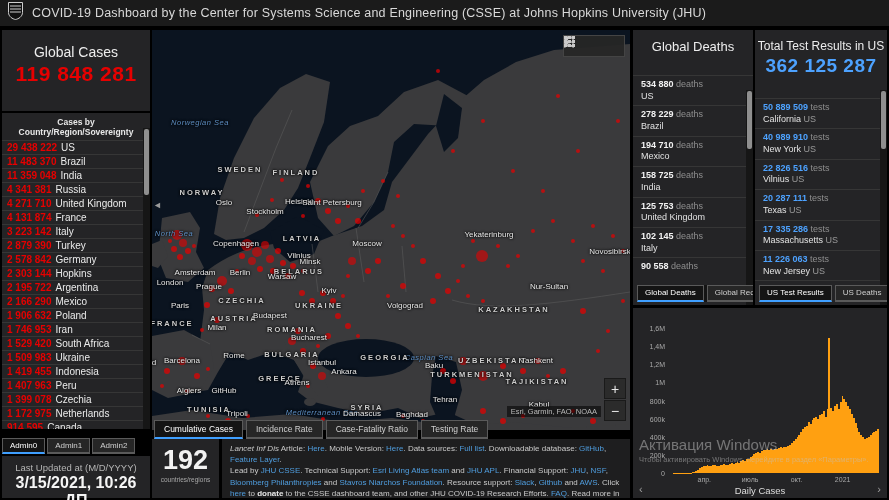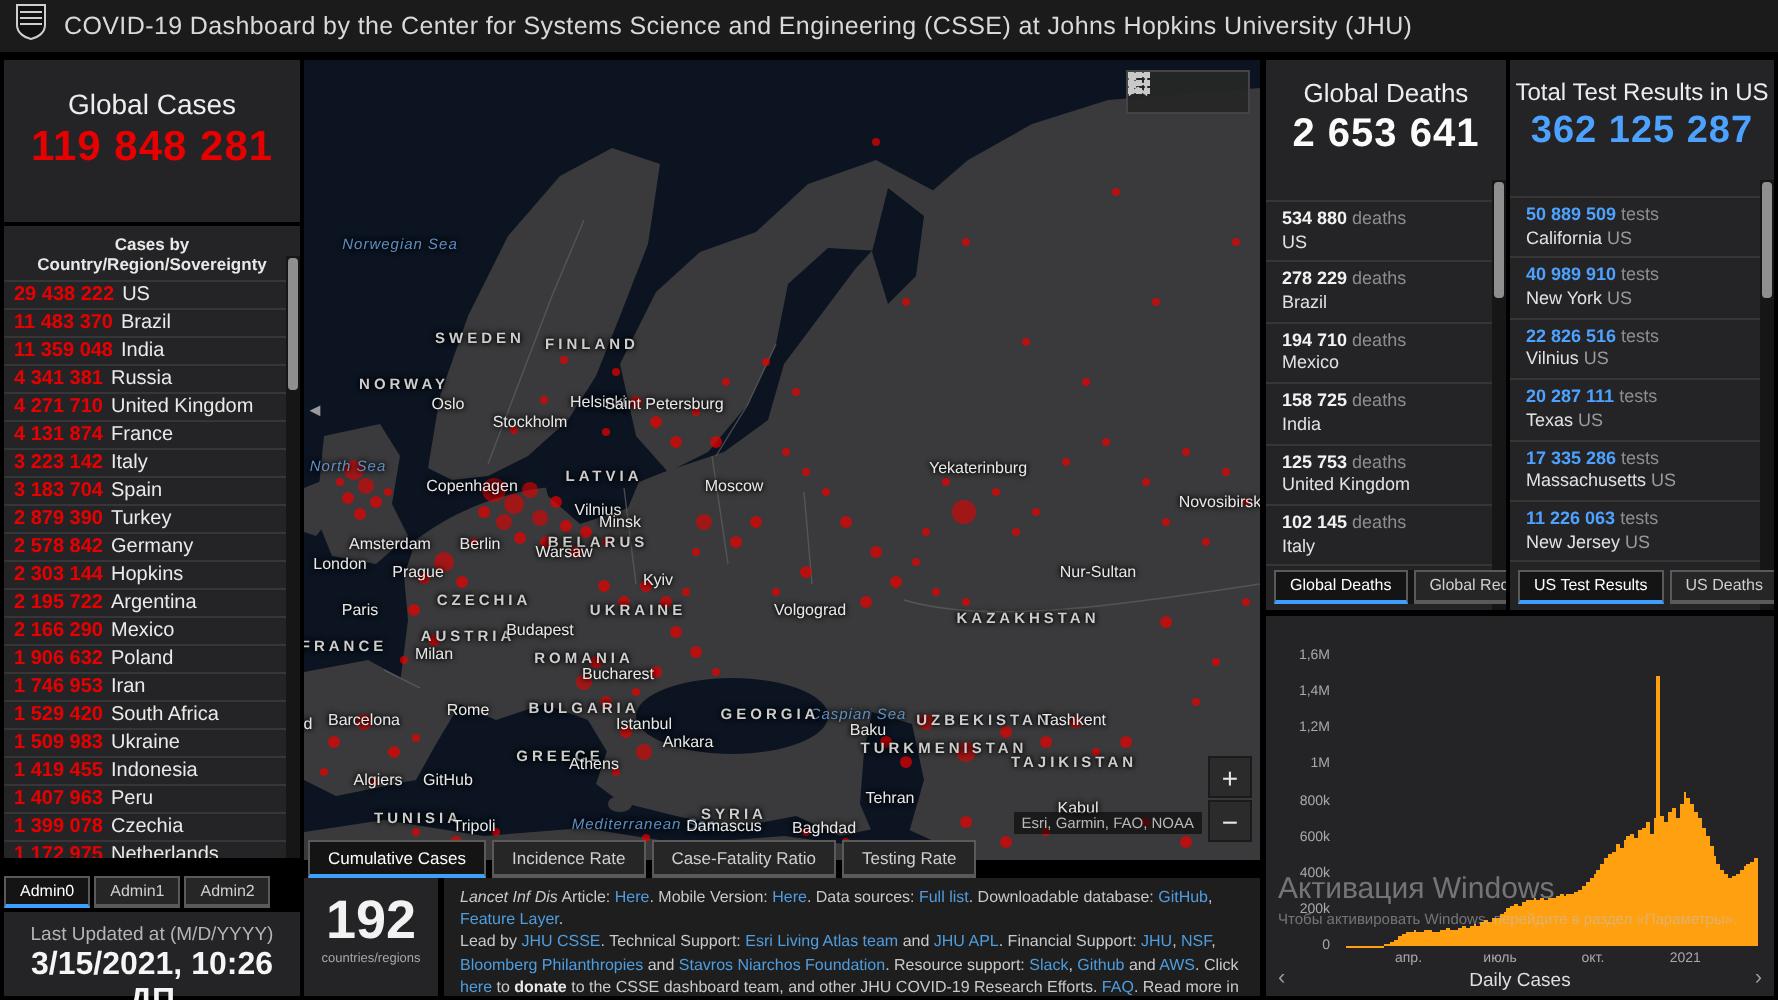--- a/index.html
+++ b/index.html
@@ -139,24 +139,20 @@
         <span class="case-num">4 271 710</span>
         <span class="case-name">United Kingdom</span>
       </div>
       <div class="case-row">
         <span class="case-num">4 131 874</span>
         <span class="case-name">France</span>
       </div>
       <div class="case-row">
         <span class="case-num">3 223 142</span>
         <span class="case-name">Italy</span>
-      </div>
-      <div class="case-row">
-        <span class="case-num">3 183 704</span>
-        <span class="case-name">Spain</span>
       </div>
       <div class="case-row">
         <span class="case-num">2 879 390</span>
         <span class="case-name">Turkey</span>
       </div>
       <div class="case-row">
         <span class="case-num">2 578 842</span>
         <span class="case-name">Germany</span>
       </div>
       <div class="case-row">
@@ -497,21 +493,20 @@
   <div class="small">countries/regions</div>
 </div>
 
 <div class="abs" id="info-panel">
     <div class="info-line"><span class="i">Lancet Inf Dis</span><span> Article: </span><span class="link ">Here</span><span>. Mobile Version: </span><span class="link ">Here</span><span>. Data sources: </span><span class="link ">Full list</span><span>. Downloadable database: </span><span class="link ">GitHub</span><span>, </span><span class="link ">Feature Layer</span><span>.</span></div>
     <div class="info-line"><span>Lead by </span><span class="link ">JHU CSSE</span><span>. Technical Support: </span><span class="link ">Esri Living Atlas team</span><span> and </span><span class="link ">JHU APL</span><span>. Financial Support: </span><span class="link ">JHU</span><span>, </span><span class="link ">NSF</span><span>, </span><span class="link ">Bloomberg Philanthropies</span><span> and </span><span class="link ">Stavros Niarchos Foundation</span><span>. Resource support: </span><span class="link ">Slack</span><span>, </span><span class="link ">Github</span><span> and </span><span class="link ">AWS</span><span>. Click </span><span class="link ">here</span><span> to </span><span class="b ">donate</span><span> to the CSSE dashboard team, and other JHU COVID-19 Research Efforts. </span><span class="link ">FAQ</span><span>. Read more in this </span></div>
   </div>
 
 <div class="panel" id="deaths-panel">
   <div class="panel-title">Global Deaths</div>
-  <div class="panel-value">2 653 641</div>
   <div class="stat-list" id="deaths-list">
       <div class="stat-row">
         <div><span class="stat-num">534 880 </span><span class="stat-unit">deaths</span></div>
         <div><span class="stat-name">US</span></div>
       </div>
       <div class="stat-row">
         <div><span class="stat-num">278 229 </span><span class="stat-unit">deaths</span></div>
         <div><span class="stat-name">Brazil</span></div>
       </div>
       <div class="stat-row">

